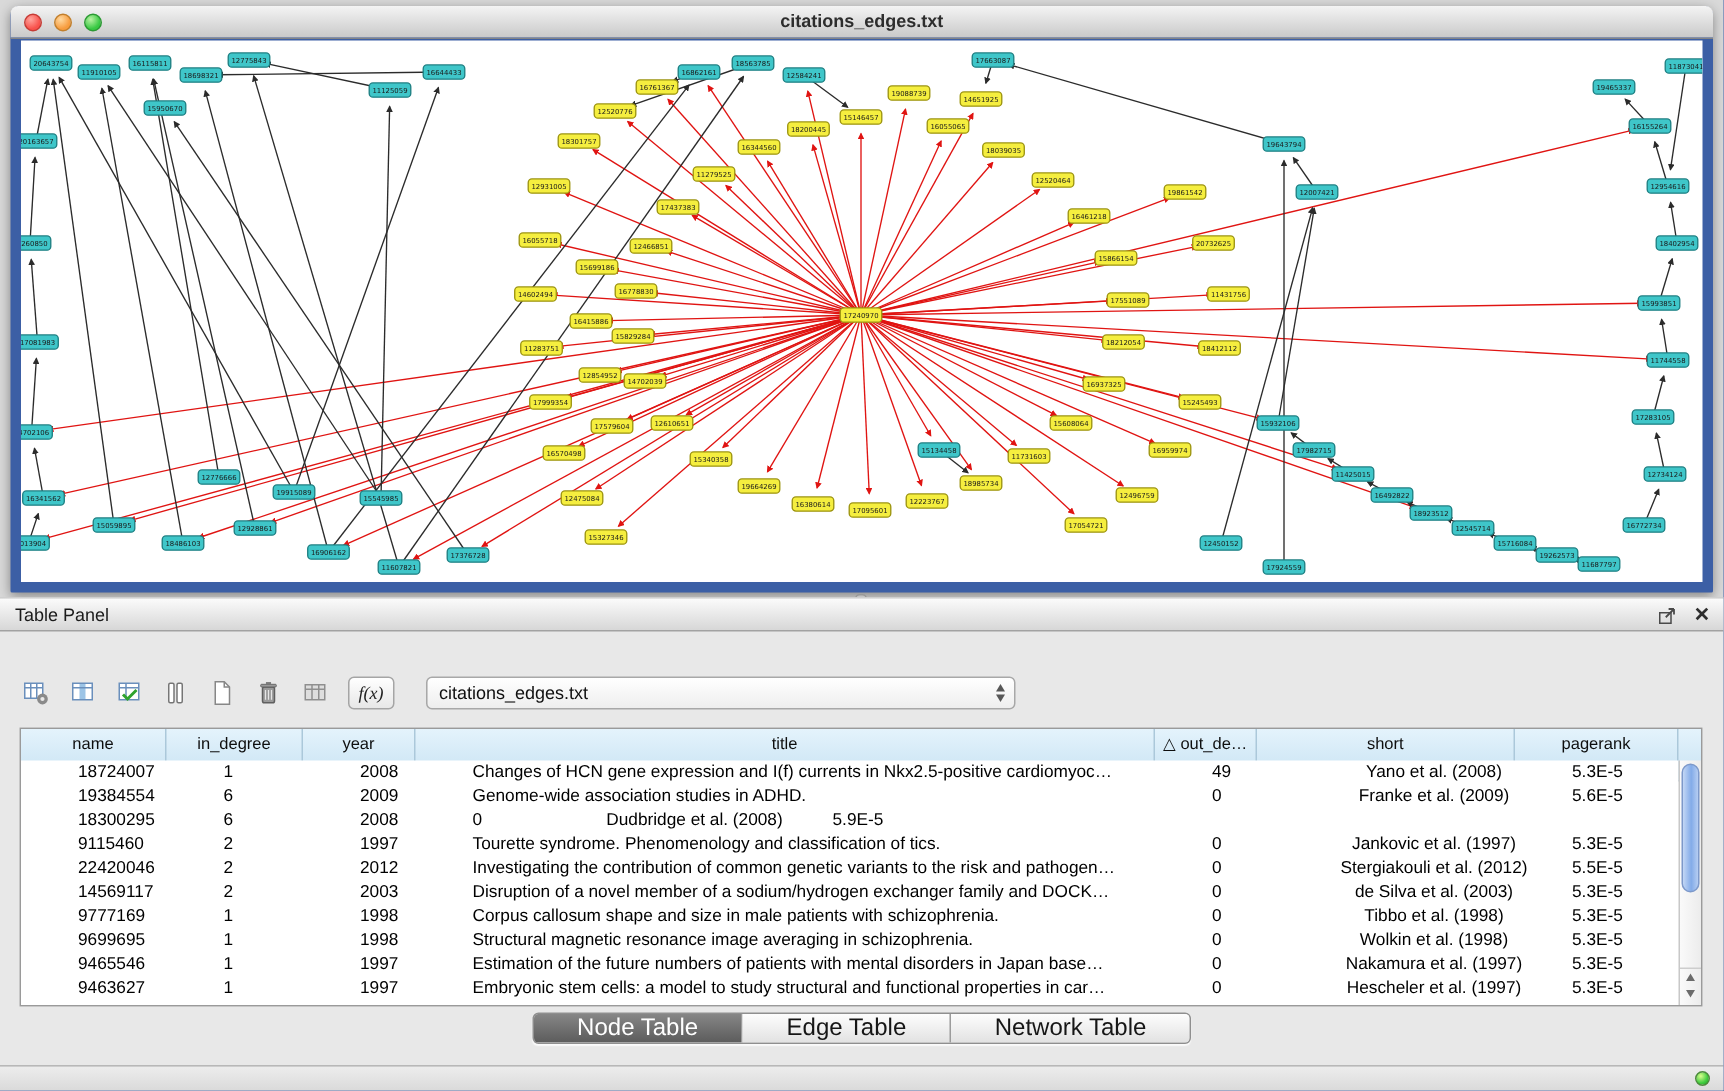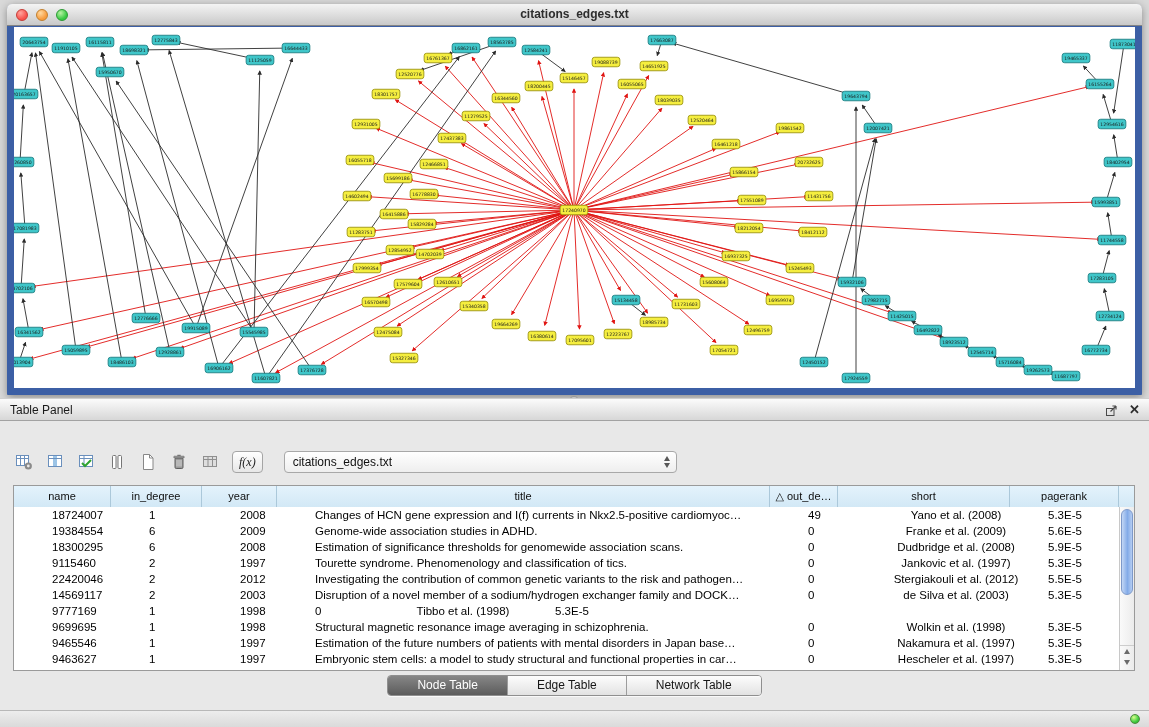--- a/index.html
+++ b/index.html
@@ -71,21 +71,21 @@
   .vthumb{position:absolute;left:1px;right:1px;top:2px;height:86px;border-radius:7px;
     background:linear-gradient(90deg,#c3d7f5,#83abe8 55%,#b5cdf2);border:1px solid #7d99ca;box-sizing:border-box;}
   .vscroll-btns{position:absolute;left:0;right:0;bottom:0;height:24px;border-top:1px solid #cdcdcd;}
   .sb-arrow{height:11px;display:flex;align-items:center;justify-content:center;}
   .tri-up{width:0;height:0;border-left:3.5px solid transparent;border-right:3.5px solid transparent;border-bottom:5px solid #6b6b6b;}
   .tri-dn{width:0;height:0;border-left:3.5px solid transparent;border-right:3.5px solid transparent;border-top:5px solid #6b6b6b;}
 
   .tabs-row{position:absolute;left:0;right:0;top:277px;display:flex;justify-content:center;}
   .tabs{display:flex;border:1px solid #8f8f8f;border-radius:4px;overflow:hidden;height:19px;
     box-shadow:0 1px 1px rgba(255,255,255,.8);}
-  .tab{padding:0 29px;line-height:19px;font-size:12px;color:#161616;
+  .tab{padding:0 29px;line-height:19px;font-size:16px;color:#161616;
     background:linear-gradient(#fdfdfd,#e2e2e2);border-right:1px solid #9c9c9c;cursor:default;}
   .tab:last-child{border-right:none;}
   .tab.active{background:linear-gradient(#868686,#5c5c5c);color:#ffffff;}
 
   .statusbar{position:absolute;left:0;top:710px;width:1149px;height:17px;
     background:linear-gradient(#ededed,#dadada);border-top:1px solid #b8b8b8;box-sizing:border-box;
     display:flex;align-items:center;justify-content:flex-end;padding-right:9px;gap:7px;}
   .memory-text{font-size:10px;color:#222;margin-top:28px;}
   .memory-dot{width:10px;height:10px;border-radius:50%;box-sizing:border-box;
     background:radial-gradient(circle at 35% 30%,#d9ff8d,#40cc40 60%,#22a022);border:1px solid #4d8b3c;}
@@ -546,21 +546,20 @@
           <div class="tcell c2">2009</div>
           <div class="tcell c3">Genome-wide association studies in ADHD.</div>
           <div class="tcell c4">0</div>
           <div class="tcell c5 a-center">Franke et al. (2009)</div>
           <div class="tcell c6">5.6E-5</div>
         </div>
         <div class="trow">
           <div class="tcell c0">18300295</div>
           <div class="tcell c1">6</div>
           <div class="tcell c2">2008</div>
-          <div class="tcell c3">Estimation of significance thresholds for genomewide association scans.</div>
           <div class="tcell c4">0</div>
           <div class="tcell c5 a-center">Dudbridge et al. (2008)</div>
           <div class="tcell c6">5.9E-5</div>
         </div>
         <div class="trow">
           <div class="tcell c0">9115460</div>
           <div class="tcell c1">2</div>
           <div class="tcell c2">1997</div>
           <div class="tcell c3">Tourette syndrome. Phenomenology and classification of tics.</div>
           <div class="tcell c4">0</div>
@@ -582,20 +581,21 @@
           <div class="tcell c2">2003</div>
           <div class="tcell c3">Disruption of a novel member of a sodium/hydrogen exchanger family and DOCK…</div>
           <div class="tcell c4">0</div>
           <div class="tcell c5 a-center">de Silva et al. (2003)</div>
           <div class="tcell c6">5.3E-5</div>
         </div>
         <div class="trow">
           <div class="tcell c0">9777169</div>
           <div class="tcell c1">1</div>
           <div class="tcell c2">1998</div>
+          <div class="tcell c3">Corpus callosum shape and size in male patients with schizophrenia.</div>
           <div class="tcell c4">0</div>
           <div class="tcell c5 a-center">Tibbo et al. (1998)</div>
           <div class="tcell c6">5.3E-5</div>
         </div>
         <div class="trow">
           <div class="tcell c0">9699695</div>
           <div class="tcell c1">1</div>
           <div class="tcell c2">1998</div>
           <div class="tcell c3">Structural magnetic resonance image averaging in schizophrenia.</div>
           <div class="tcell c4">0</div>

